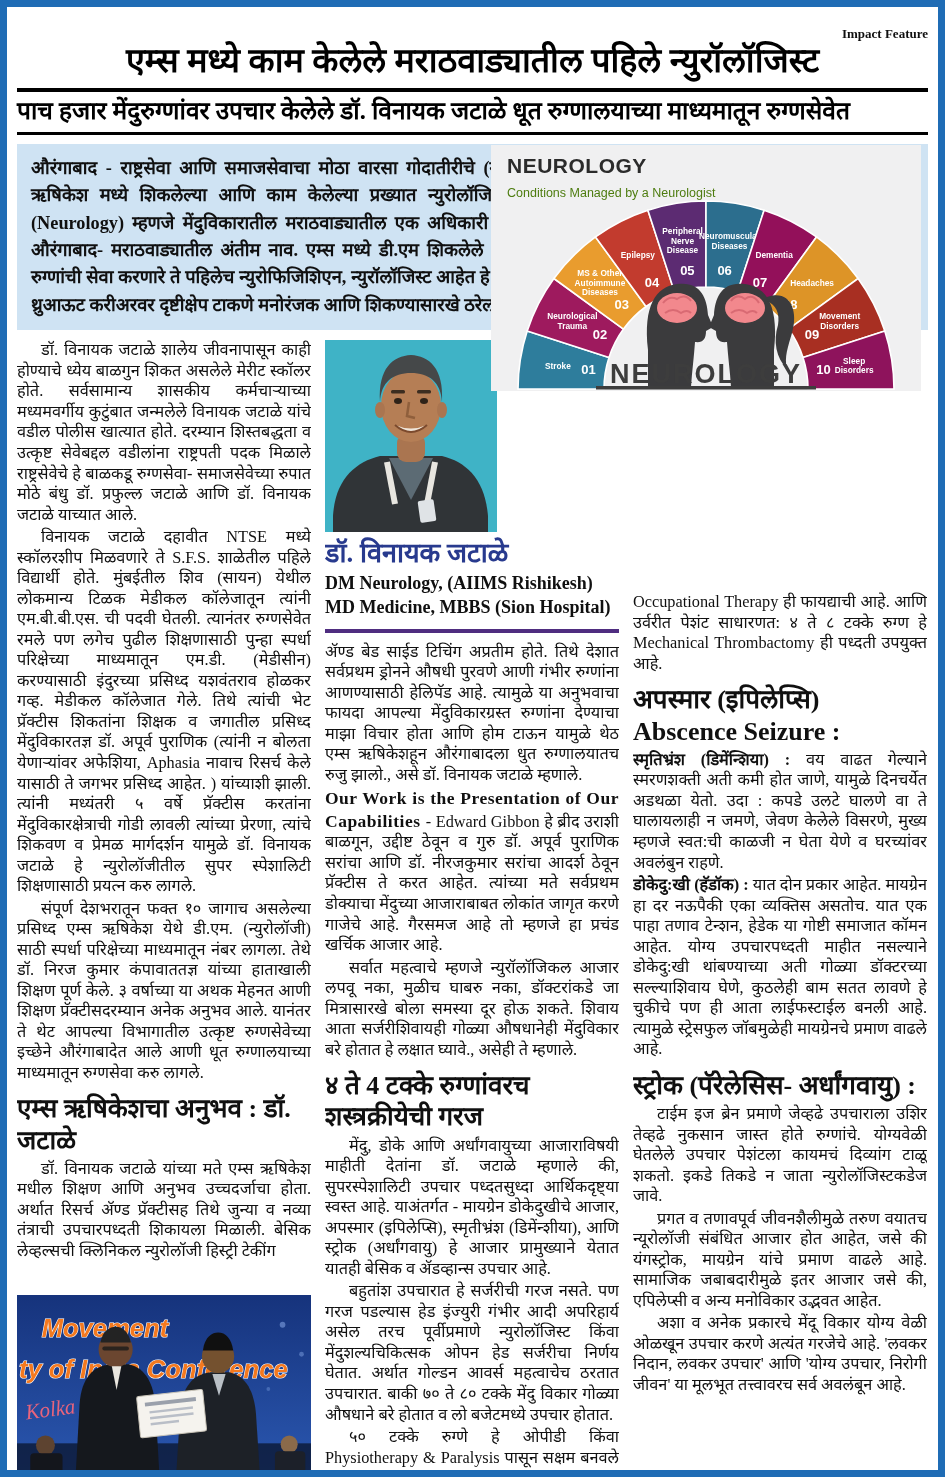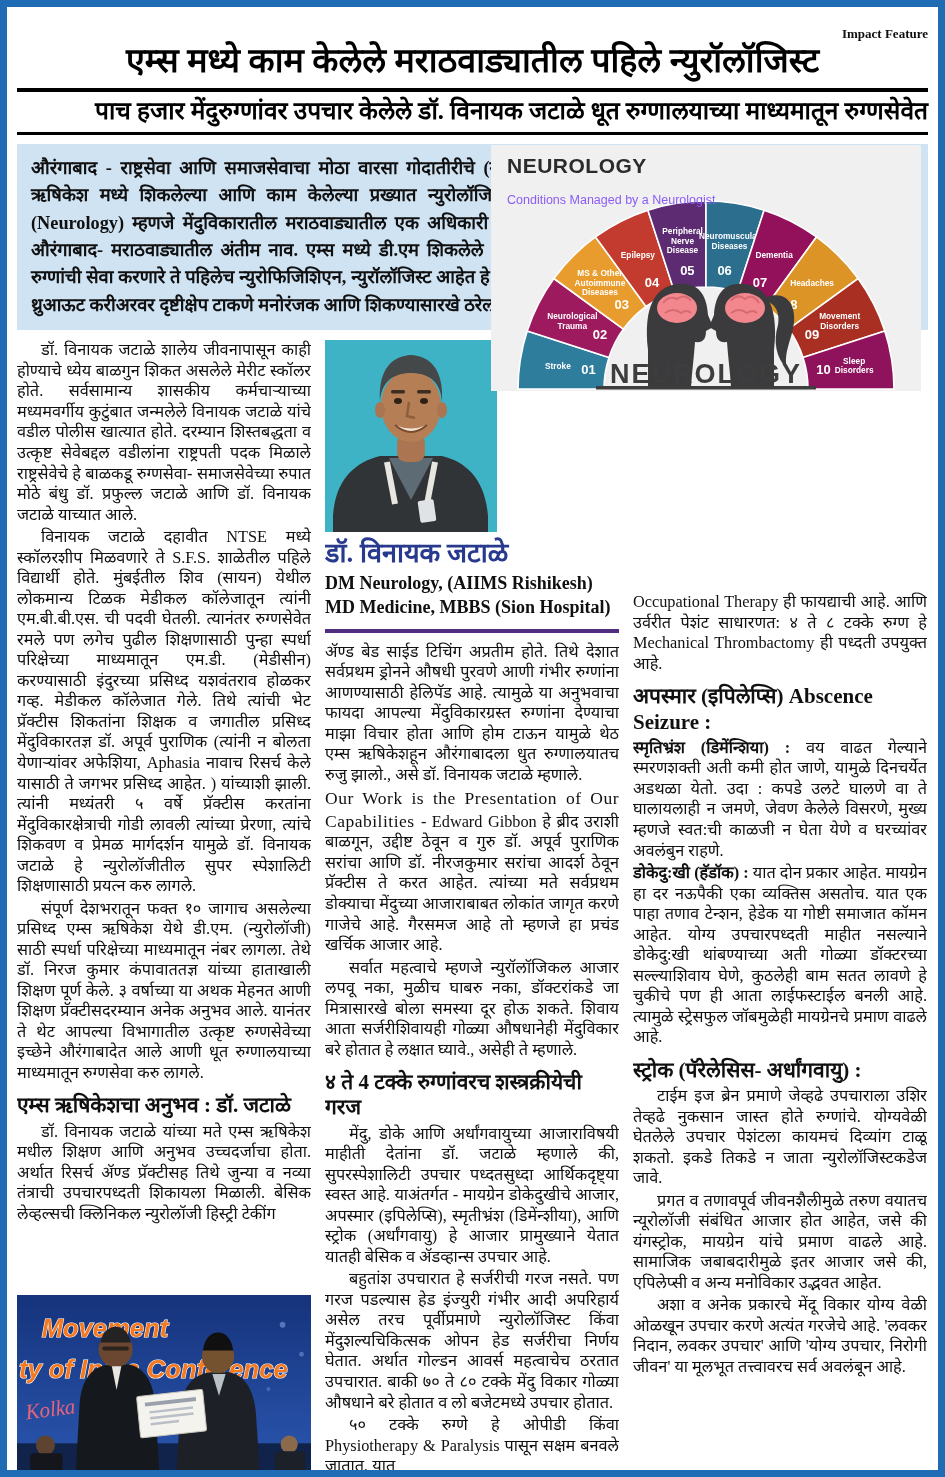--- a/index.html
+++ b/index.html
@@ -12,55 +12,55 @@
     color:#101010; overflow:hidden;
   }
   
   .impact-tag{ text-align:right; font-size:13px; font-weight:bold; line-height:14px; }
   .headline{
     margin:0; text-align:center; font-weight:900; color:#000;
     font-size:34px; line-height:1.18; letter-spacing:0;
     border-bottom:4px solid #000; padding-bottom:7px;
   }
   .subheadline{
-    margin:4px 0 8px 0; text-align:right; font-weight:bold; color:#000;
+    margin:4px 0 8px 0; text-align:left; font-weight:bold; color:#000;
     font-size:24.5px; line-height:1.25;
     border-bottom:3px solid #000; padding-bottom:5px;
   }
   .intro{
     margin-top:9px; background:#cfe3f3;
     padding:11px 14px; font-weight:bold; font-size:18.3px;
     line-height:1.5; text-align:justify;
   }
   
   .cols{ display:flex; gap:14px; margin-top:10px; height:1183px; }
   .col{ width:294px; min-width:294px; overflow:hidden; display:flex; flex-direction:column; }
   .body-p{ margin:0 0 2px 0; font-size:16.3px; line-height:1.26; text-align:justify; }
   .indent{ text-indent:24px; }
-  .col-heading{ margin:8px 0 3px 0; font-size:21px; font-weight:bold; line-height:1.2; }
+  .col-heading{ margin:8px 0 3px 0; font-size:26px; font-weight:bold; line-height:1.2; }
   .lead-bold{ font-weight:bold; }
-  .work-lead{ font-weight:normal; font-size:17.5px; letter-spacing:.5px; }
+  .work-lead{ font-weight:bold; font-size:17.5px; letter-spacing:.5px; }
   
   .conf-photo{ margin-top:auto; width:294px; height:178px; }
   .conf-photo svg{ display:block; width:100%; height:100%; }
   .photo-caption{ margin:5px 0 0 0; font-size:18.3px; font-weight:bold; line-height:1.25; text-align:left; }
   
   .doc-photo{ width:172px; height:192px; }
   .doc-photo svg{ display:block; width:100%; height:100%; }
   .doc-name{ margin:7px 0 2px 0; color:#283a8e; font-size:27px; font-weight:bold; line-height:1.1; }
   .doc-creds{ font-weight:bold; font-size:18px; line-height:1.35; }
   .purple-rule{ height:4px; background:#4f2d80; margin:9px 0 9px 0; }
   
   .neuro-card{
     position:absolute; top:138px; right:17px; width:430px; height:246px;
     background:#f0f0f1; overflow:hidden;
   }
   .neuro-card .titles{ position:absolute; top:9px; left:16px; z-index:2; font-family:"Liberation Sans", sans-serif; }
   .neuro-title{ font-size:21px; font-weight:bold; color:#2b2b2b; letter-spacing:.5px; }
-  .neuro-sub{ font-size:12.5px; color:#8b5cf6; margin-top:15px; }
+  .neuro-sub{ font-size:12.5px; color:#4d7c0f; margin-top:8px; }
   .neuro-card svg{ position:absolute; left:0; top:0; width:430px; height:246px; }
   .seg-label{ font-family:"Liberation Sans", sans-serif; font-size:8.3px; font-weight:600; fill:#ffffff; text-anchor:middle; }
   .seg-num{ font-family:"Liberation Sans", sans-serif; font-size:13px; font-weight:bold; fill:#ffffff; text-anchor:middle; }
   .neuro-center-label{ font-family:"Liberation Sans", sans-serif; font-size:27px; font-weight:bold; fill:#3d3d3d; text-anchor:middle; letter-spacing:2px; }
   .right-spacer{ height:252px; flex:none; }
   
   .conf-orange{ font-family:"Liberation Sans", sans-serif; font-weight:bold; font-style:italic; font-size:27px; fill:#f4791f; paint-order:stroke; stroke:#ffffff; stroke-width:1.2px; }
   .conf-script{ font-family:"Liberation Serif", serif; font-style:italic; font-size:22px; fill:#e8647c; }
 </style>
 </head>

